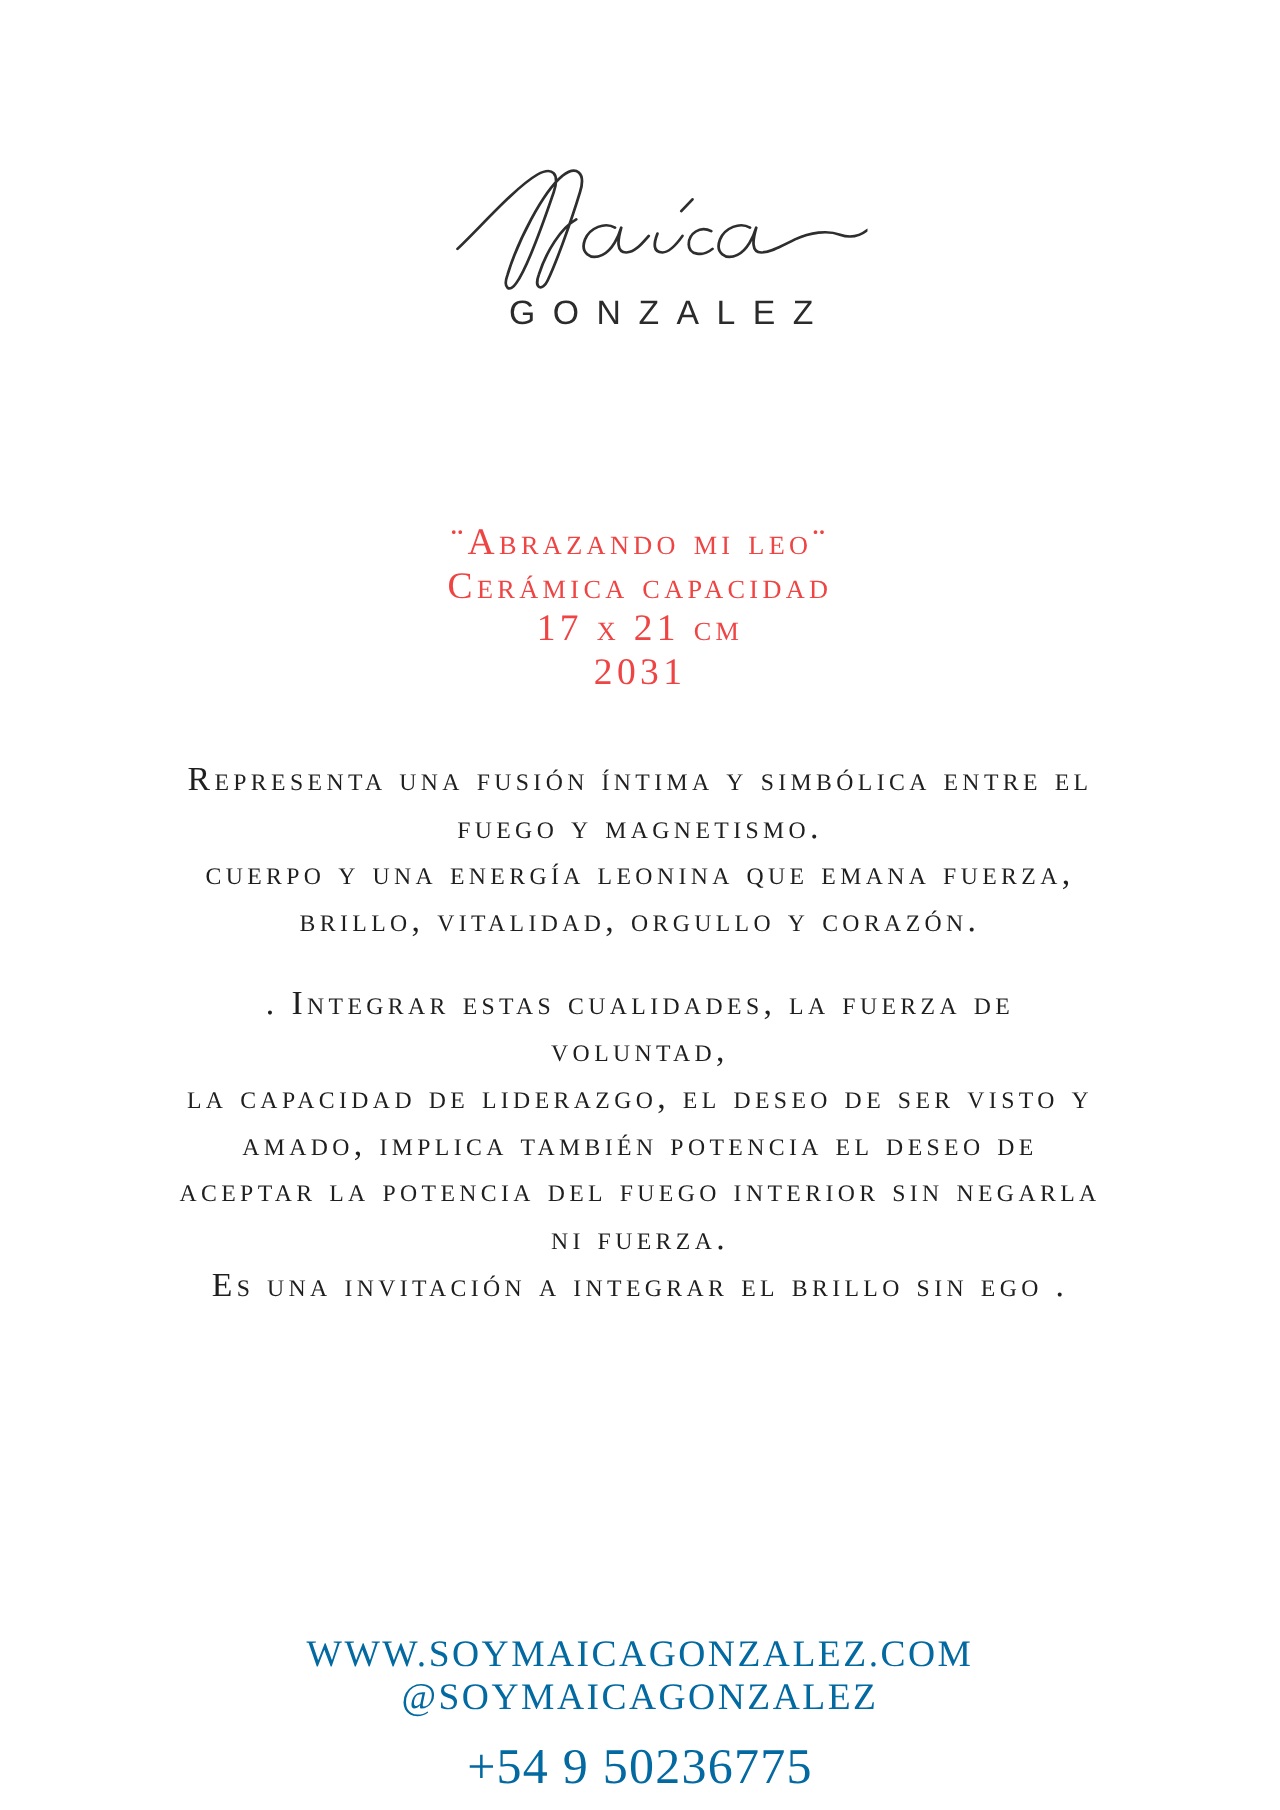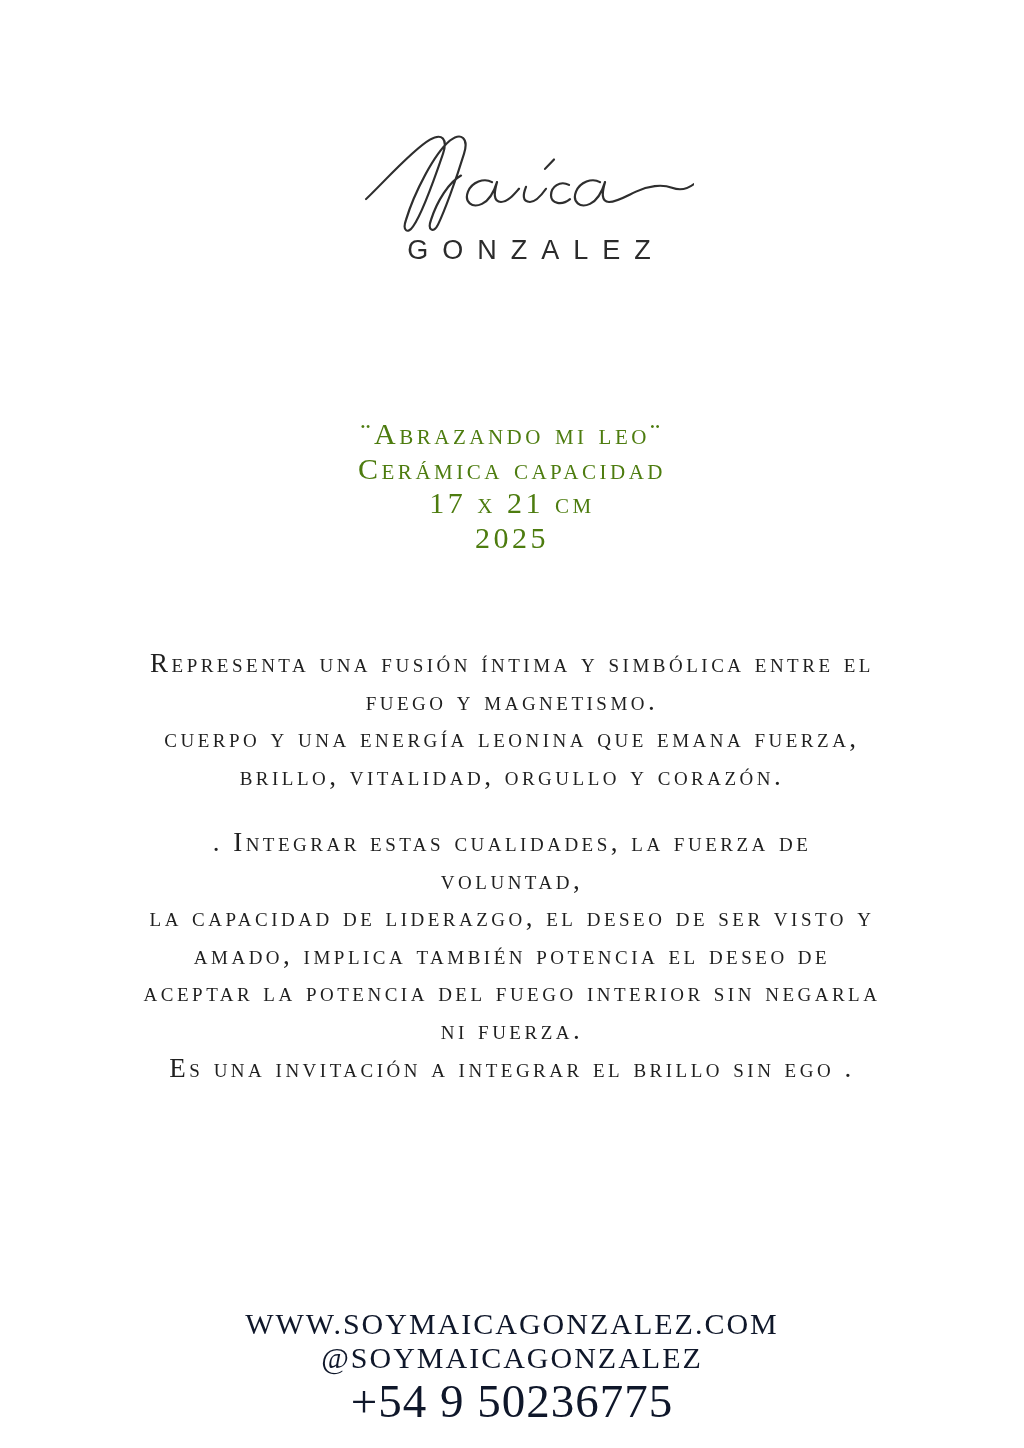--- a/index.html
+++ b/index.html
@@ -51,57 +51,56 @@
   .title-block {
     position: absolute;
     top: 417px;
     left: 0;
     width: 100%;
     text-align: center;
     font-variant: small-caps;
     font-size: 30px;
     line-height: 34.5px;
     letter-spacing: 3.5px;
-    color: #4d7c0f;
+    color: #ef4444;
   }
 
   
   .para {
     position: absolute;
     left: 32px;
     right: 32px;
     text-align: center;
     font-variant: small-caps;
     font-size: 27px;
     line-height: 37.6px;
     letter-spacing: 3.5px;
     color: #1f1f1f;
-    margin-top: 40px;
   }
   .para-1 { top: 605px; }
   .para-2 { top: 784px; }
 
   
   .footer {
     position: absolute;
     top: 1307px;
     left: 0;
     width: 100%;
     text-align: center;
-    color: #0f172a;
+    color: #0369a1;
   }
   .footer .site,
   .footer .insta {
     font-size: 30px;
     line-height: 34px;
     letter-spacing: 2px;
   }
   .footer .phone {
-    margin-top: 4px;
-    font-size: 47px;
+    margin-top: 16px;
+    font-size: 40px;
     line-height: 44px;
     letter-spacing: 1px;
   }
 </style>
 </head>
 <body>
 
 <div class="page">
 
   <header>
@@ -115,21 +114,21 @@
         <path d="M236,52 C228,47 216,52 212,62 C208,73 216,80 226,75 C234,71 239,59 241,52 C238,63 237,73 245,73 C253,73 262,67 272,62 C284,56 298,54 308,58 C316,61 324,59 330,54"></path>
       </svg>
     </div>
     <div class="surname">GONZALEZ</div>
   </header>
 
   <section class="title-block">
     <div>¨Abrazando mi leo¨</div>
     <div>Cerámica capacidad</div>
     <div>17 x 21 cm</div>
-    <div>2025</div>
+    <div>2031</div>
   </section>
 
   <section class="para para-1">
       <div class="body-line">Representa una fusión íntima y simbólica entre el</div>
       <div class="body-line">fuego y magnetismo.</div>
       <div class="body-line">cuerpo y una energía leonina que emana fuerza,</div>
       <div class="body-line">brillo, vitalidad, orgullo y corazón.</div>
     </section>
 
   <section class="para para-2">

